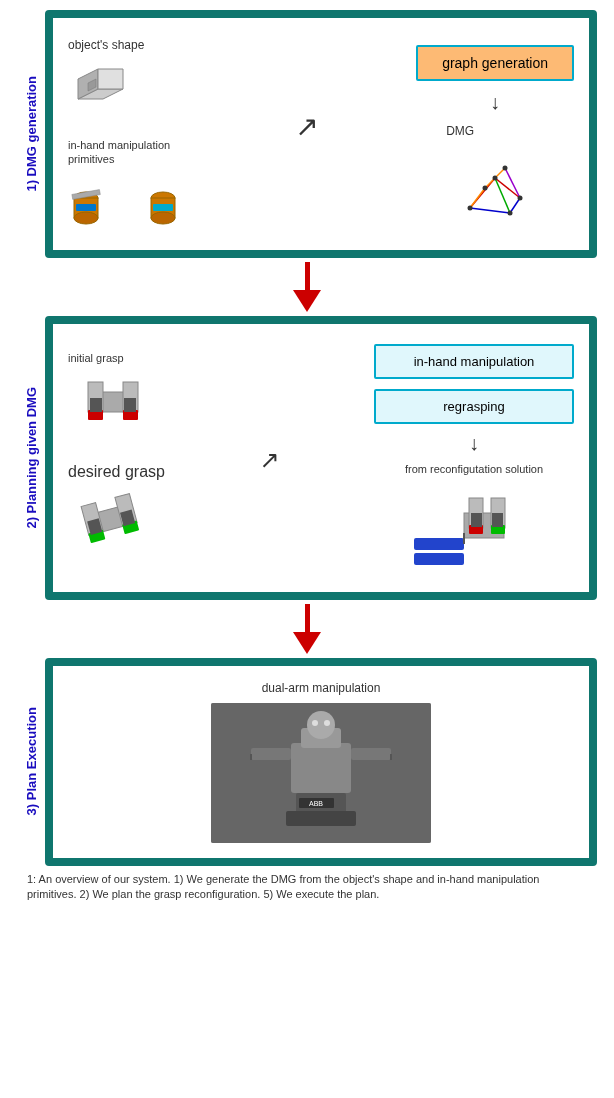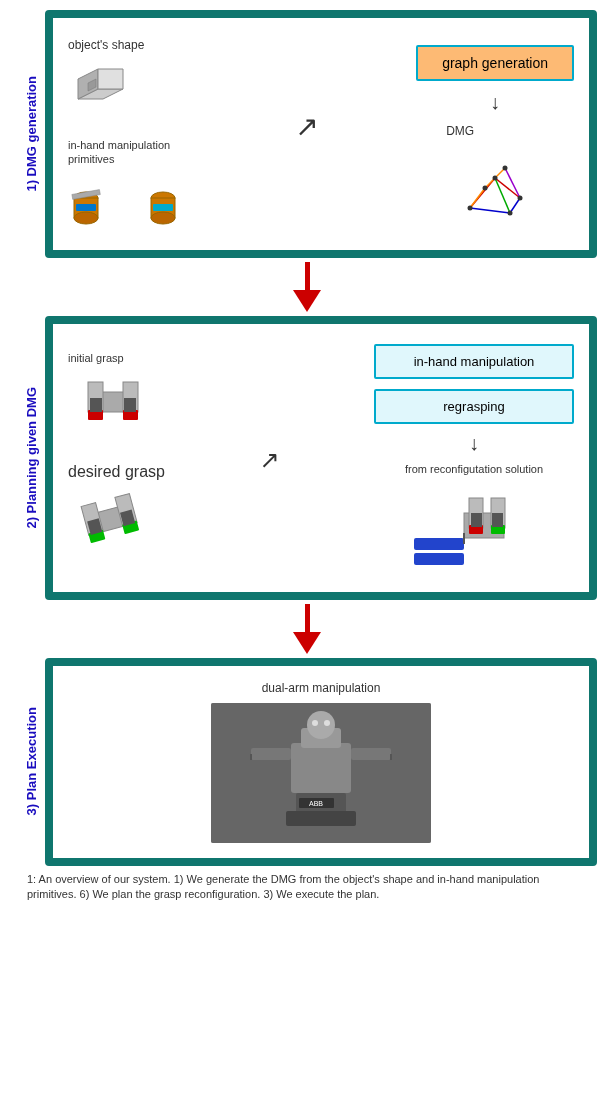--- a/index.html
+++ b/index.html
@@ -408,14 +408,14 @@
           <circle cx="104" cy="20" r="3" fill="#ddd"></circle>
           <circle cx="116" cy="20" r="3" fill="#ddd"></circle>
 
           <line x1="40" y1="51" x2="40" y2="57" stroke="#555" stroke-width="2"></line>
           <line x1="180" y1="51" x2="180" y2="57" stroke="#555" stroke-width="2"></line>
         </svg>
       </div>
     </div>
   </div>
 
-  <p class="caption">1: An overview of our system. 1) We generate the DMG from the object's shape and in-hand manipulation primitives. 6) We plan the grasp reconfiguration. 3) We execute the plan.</p>
+  <p class="caption">1: An overview of our system. 1) We generate the DMG from the object's shape and in-hand manipulation primitives. 2) We plan the grasp reconfiguration. 5) We execute the plan.</p>
 </div>
 
 </body></html>

